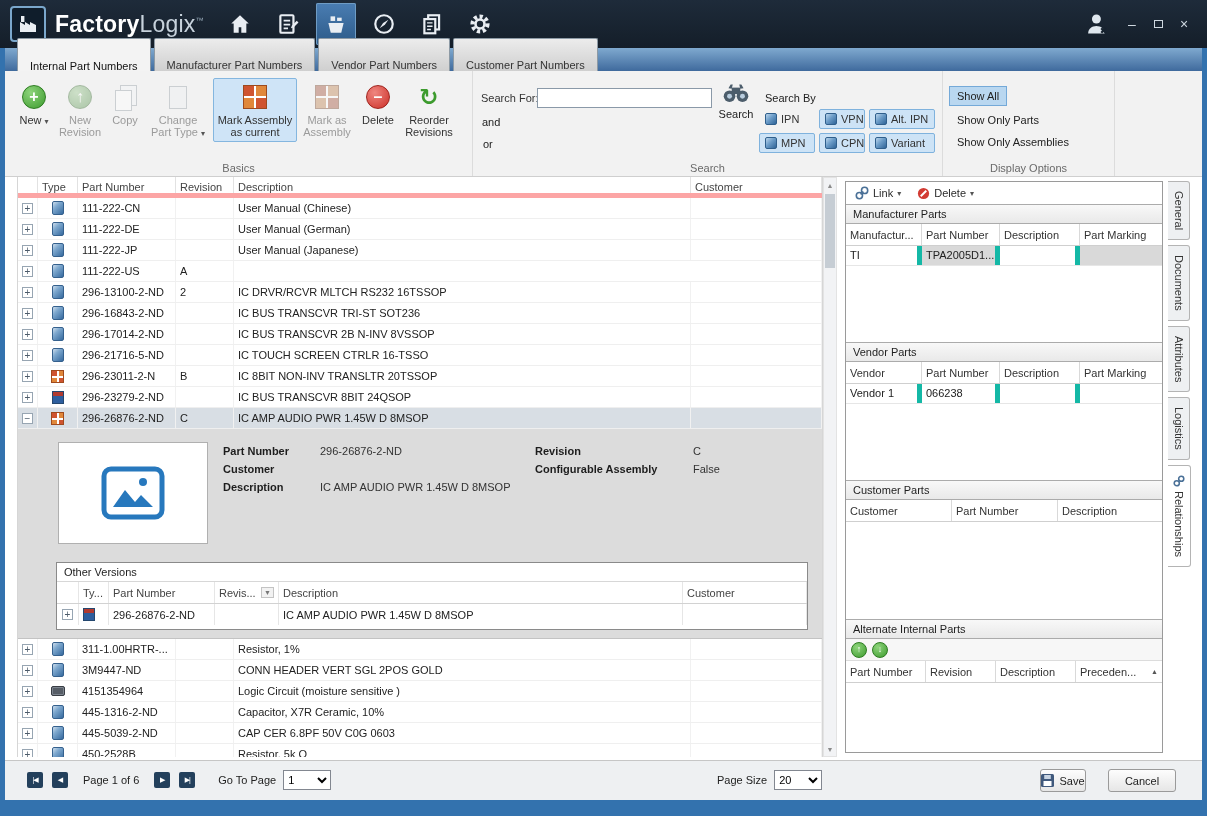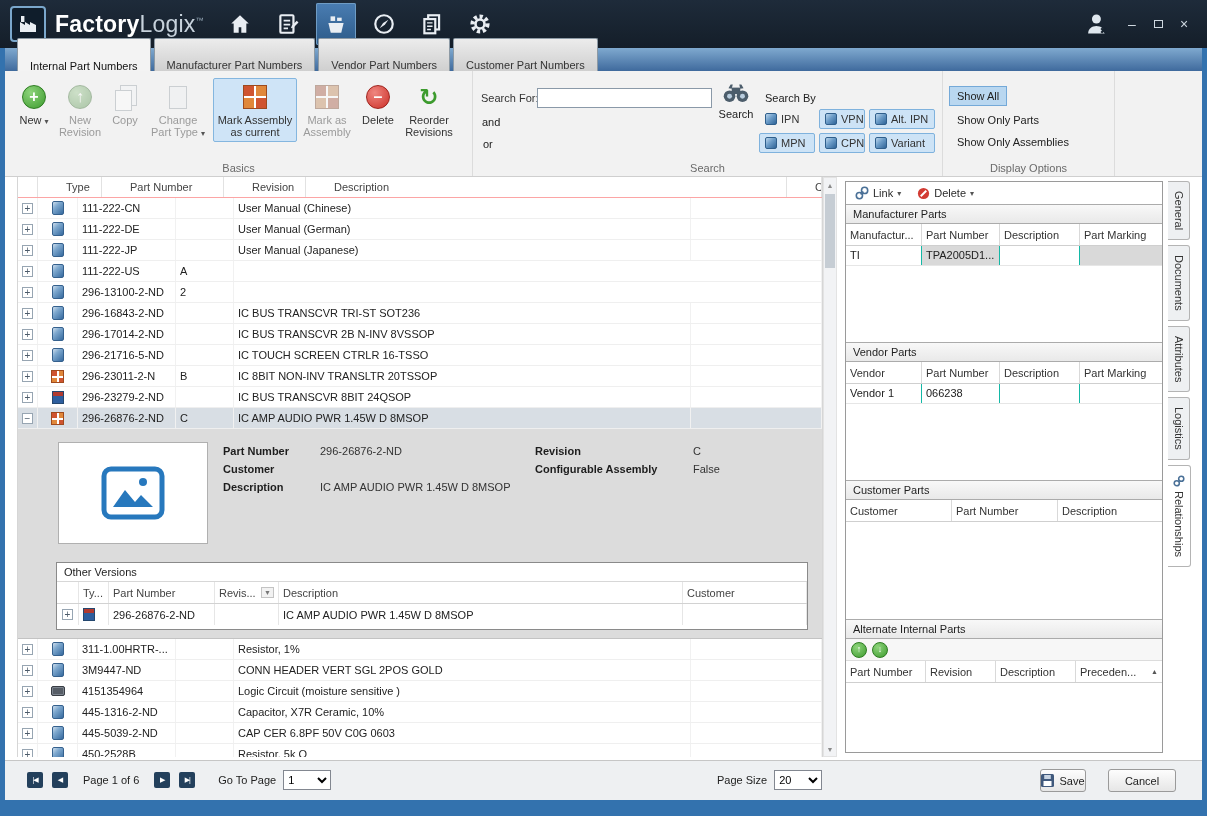--- a/index.html
+++ b/index.html
@@ -79,21 +79,21 @@
     background:linear-gradient(135deg,#bcd6ec 0%,#6b9cc8 45%,#2f6498 100%); border:1px solid #2f5f8c; }
   .dopt { position:absolute; left:6px; padding:3px 7px; border:1px solid transparent; white-space:nowrap; }
   .dopt.on { background:#b9d7f0; border-color:#74a9d8; }
   .d1{top:15px}.d2{top:39px}.d3{top:61px}
 
   
   .main { position:absolute; top:177px; left:5px; width:1197px; height:583px; background:#fff; }
 
   .parts-region { position:absolute; left:12px; top:0; width:806px; height:580px; overflow:hidden;
     border-left:1px solid #d6d6d6; border-right:1px solid #d6d6d6; background:#fff; }
-  .phead { display:flex; height:21px; border-bottom:1px solid #fca5a5; color:#444;gap:24px; }
+  .phead { display:flex; height:21px; border-bottom:5px solid #fca5a5; color:#444; }
   .phead .cell { border-right:1px solid #e2e2e2; padding:4px 4px; overflow:hidden; white-space:nowrap; }
   .prow { display:flex; height:21px; border-bottom:1px solid #efefef; background:#fff; }
   .prow .cell { border-right:1px solid #f1f1f1; padding:0 4px; display:flex; align-items:center; overflow:hidden; white-space:nowrap; }
   .prow.selected { background:#d8dee4; }
   .ce{width:20px; justify-content:center; padding:0 2px;} .phead .ce{width:20px;}
   .ct{width:40px; justify-content:center;} .phead .ct{width:40px; justify-content:flex-start;}
   .cp{width:98px}.cr{width:58px}.cd{width:457px}.cc{flex:1; border-right:none;}
   .expbox { width:11px; height:11px; border:1px solid #97a5b2; background:#fff; color:#4c5b6a;
     font-size:10px; line-height:9px; text-align:center; display:inline-block; }
   .tico { display:inline-block; }
@@ -132,21 +132,21 @@
 
   
   .rpanel { position:absolute; left:840px; top:4px; width:318px; height:572px; border:1px solid #9a9a9a; background:#fff; overflow:hidden; }
   .rp-toolbar { height:22px; display:flex; align-items:center; gap:16px; padding:0 9px; }
   .rp-tool { display:flex; align-items:center; gap:4px; color:#2b2b2b; }
   .rp-sec-header { height:20px; background:linear-gradient(#f8f8f8,#e9e9e9); border-top:1px solid #ababab;
     border-bottom:1px solid #ababab; padding:3px 7px; color:#1e1e1e; }
   .rp-thead { display:flex; height:22px; border-bottom:1px solid #cfcfcf; color:#333; }
   .rp-thead .c { border-right:1px solid #d9d9d9; padding:4px 4px; overflow:hidden; white-space:nowrap; display:flex; align-items:center; justify-content:space-between; }
   .rp-row { display:flex; height:20px; border-bottom:1px solid #e6e6e6; }
-  .rp-row .c { border-right:1px solid #14b8a6; padding:3px 4px; overflow:hidden; white-space:nowrap; }
+  .rp-row .c { border-right:5px solid #14b8a6; padding:3px 4px; overflow:hidden; white-space:nowrap; }
   .c.gray { background:#d9d9d9; }
   .mw1{width:76px}.mw2{width:78px}.mw3{width:80px}.mw4{flex:1; border-right:none !important;}
   .cw1{width:106px}.cw2{width:106px}.cw3{flex:1; border-right:none !important;}
   .aw1{width:80px}.aw2{width:70px}.aw3{width:80px}.aw4{flex:1; border-right:none !important;}
   .rp-empty-76{height:76px}.rp-empty-97{height:97px}
   .alt-btns { height:22px; display:flex; gap:5px; align-items:center; padding:0 5px; background:#f7f7f7; border-bottom:1px solid #dcdcdc; }
   .gbtn { width:16px; height:16px; border-radius:50%; color:#fff; font-size:9px; line-height:1;
     display:flex; align-items:center; justify-content:center;
     background:radial-gradient(circle at 35% 30%,#8ed47c,#3d9b2e); border:1px solid #2e7d22; }
   .sort-asc { font-size:7px; color:#555; }
@@ -428,20 +428,21 @@
         </div>
       <div class="prow">
           <span class="cell ce">
             <span class="expbox">+</span>
           </span>
           <span class="cell ct">
             <i class="tico part"></i>
           </span>
           <span class="cell cp">296-13100-2-ND</span>
           <span class="cell cr">2</span>
+          <span class="cell cd">IC DRVR/RCVR MLTCH RS232 16TSSOP</span>
           <span class="cell cc"></span>
         </div>
       <div class="prow">
           <span class="cell ce">
             <span class="expbox">+</span>
           </span>
           <span class="cell ct">
             <i class="tico part"></i>
           </span>
           <span class="cell cp">296-16843-2-ND</span>

